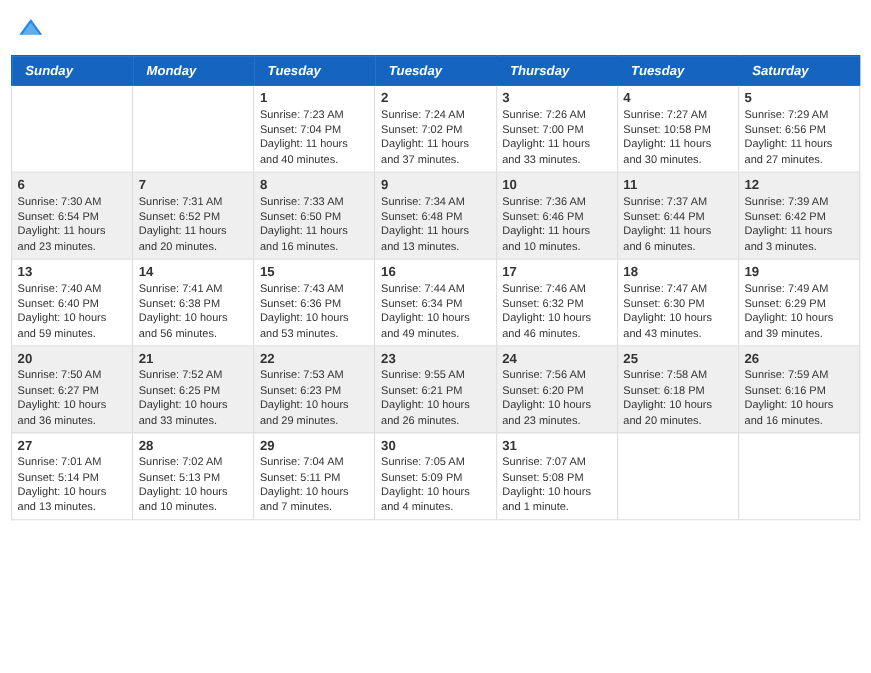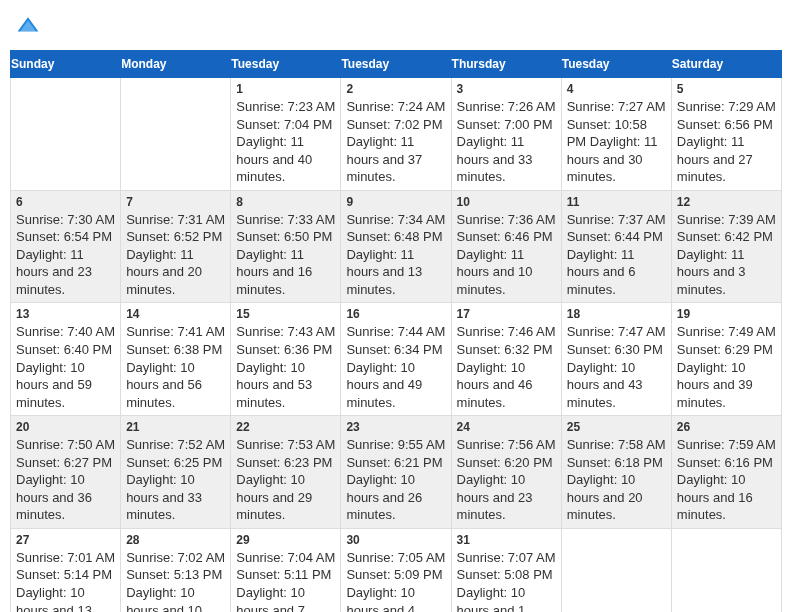--- a/index.html
+++ b/index.html
@@ -54,23 +54,24 @@
     .calendar {
       width: 100%;
       border-collapse: collapse;
       border: 1px solid #ccc;
     }
     .calendar th {
       background-color: #1565c0;
       color: #fff;
       font-size: 12px;
       font-weight: bold;
-      padding: 6px 0;
+      padding: 6px 12px;
       text-align: left;
       border: 1px solid #1565c0;
+      font-style: italic;
     }
     .calendar td {
       vertical-align: top;
       width: 14.28%;
       min-height: 80px;
       padding: 4px 5px;
       border: 1px solid #ddd;
       font-size: 10px;
       color: #333;
       background: #fff;
@@ -78,21 +79,21 @@
     .calendar tr:nth-child(even) td {
       background: #f9f9f9;
     }
     .day-number {
       font-size: 12px;
       font-weight: bold;
       display: block;
       margin-bottom: 2px;
     }
     .day-info {
-      font-size: 13px;
+      font-size: 10px;
       line-height: 1.35;
       color: #333;
     }
     .empty-cell {
       background: #fff !important;
     }
     .calendar tbody tr:nth-child(odd) td {
       background: #fff;
     }
     .calendar tbody tr:nth-child(even) td {

